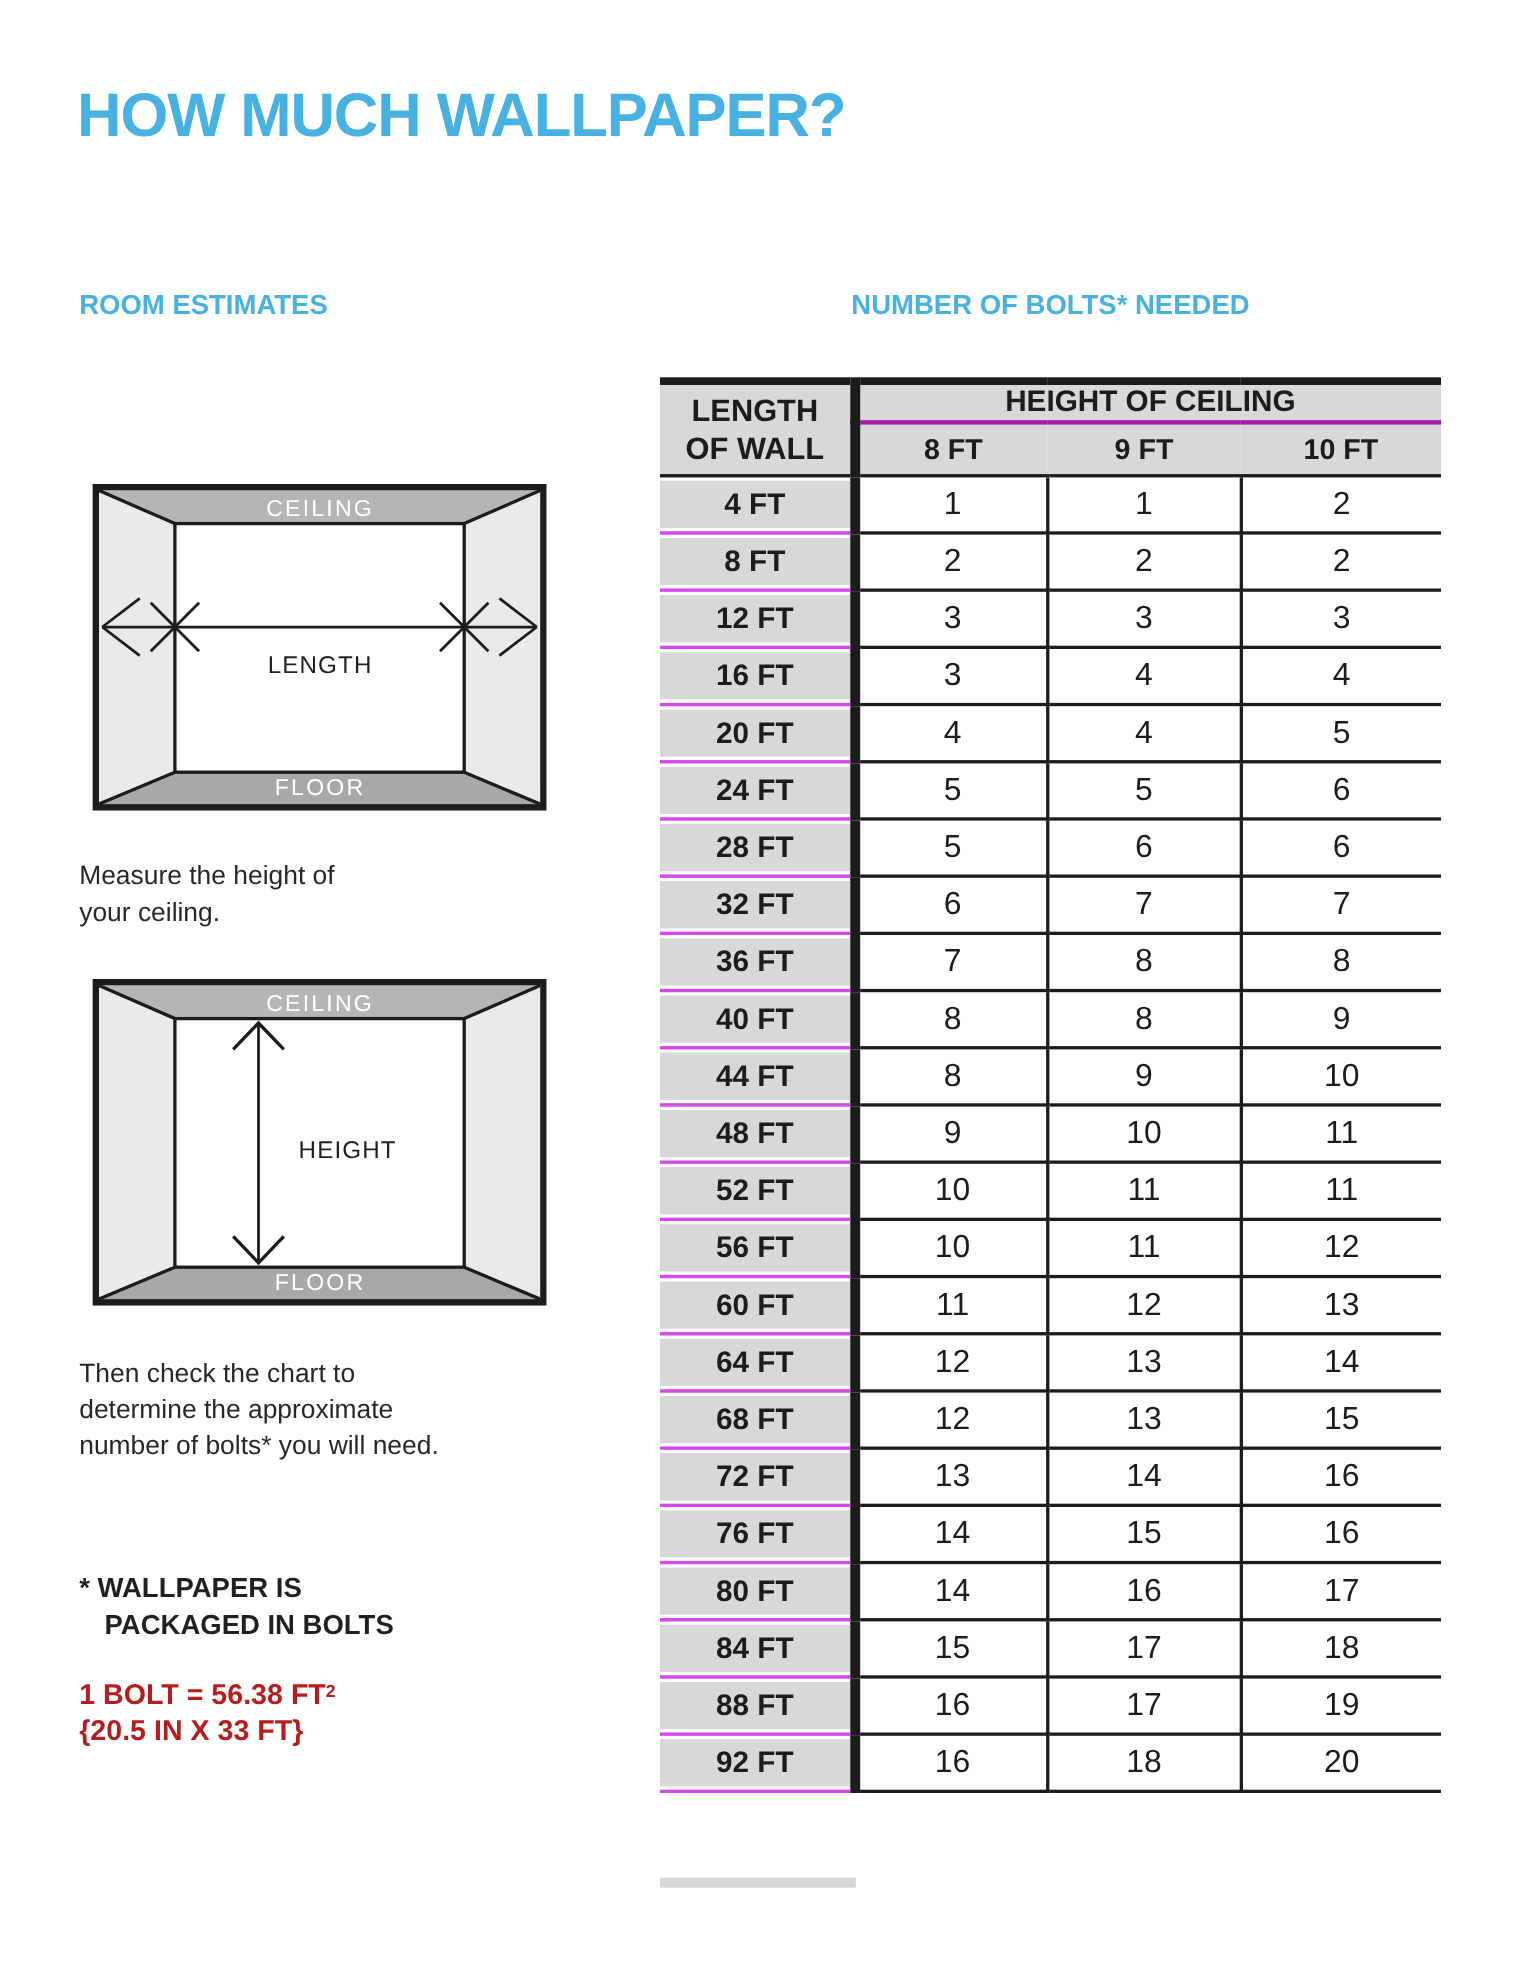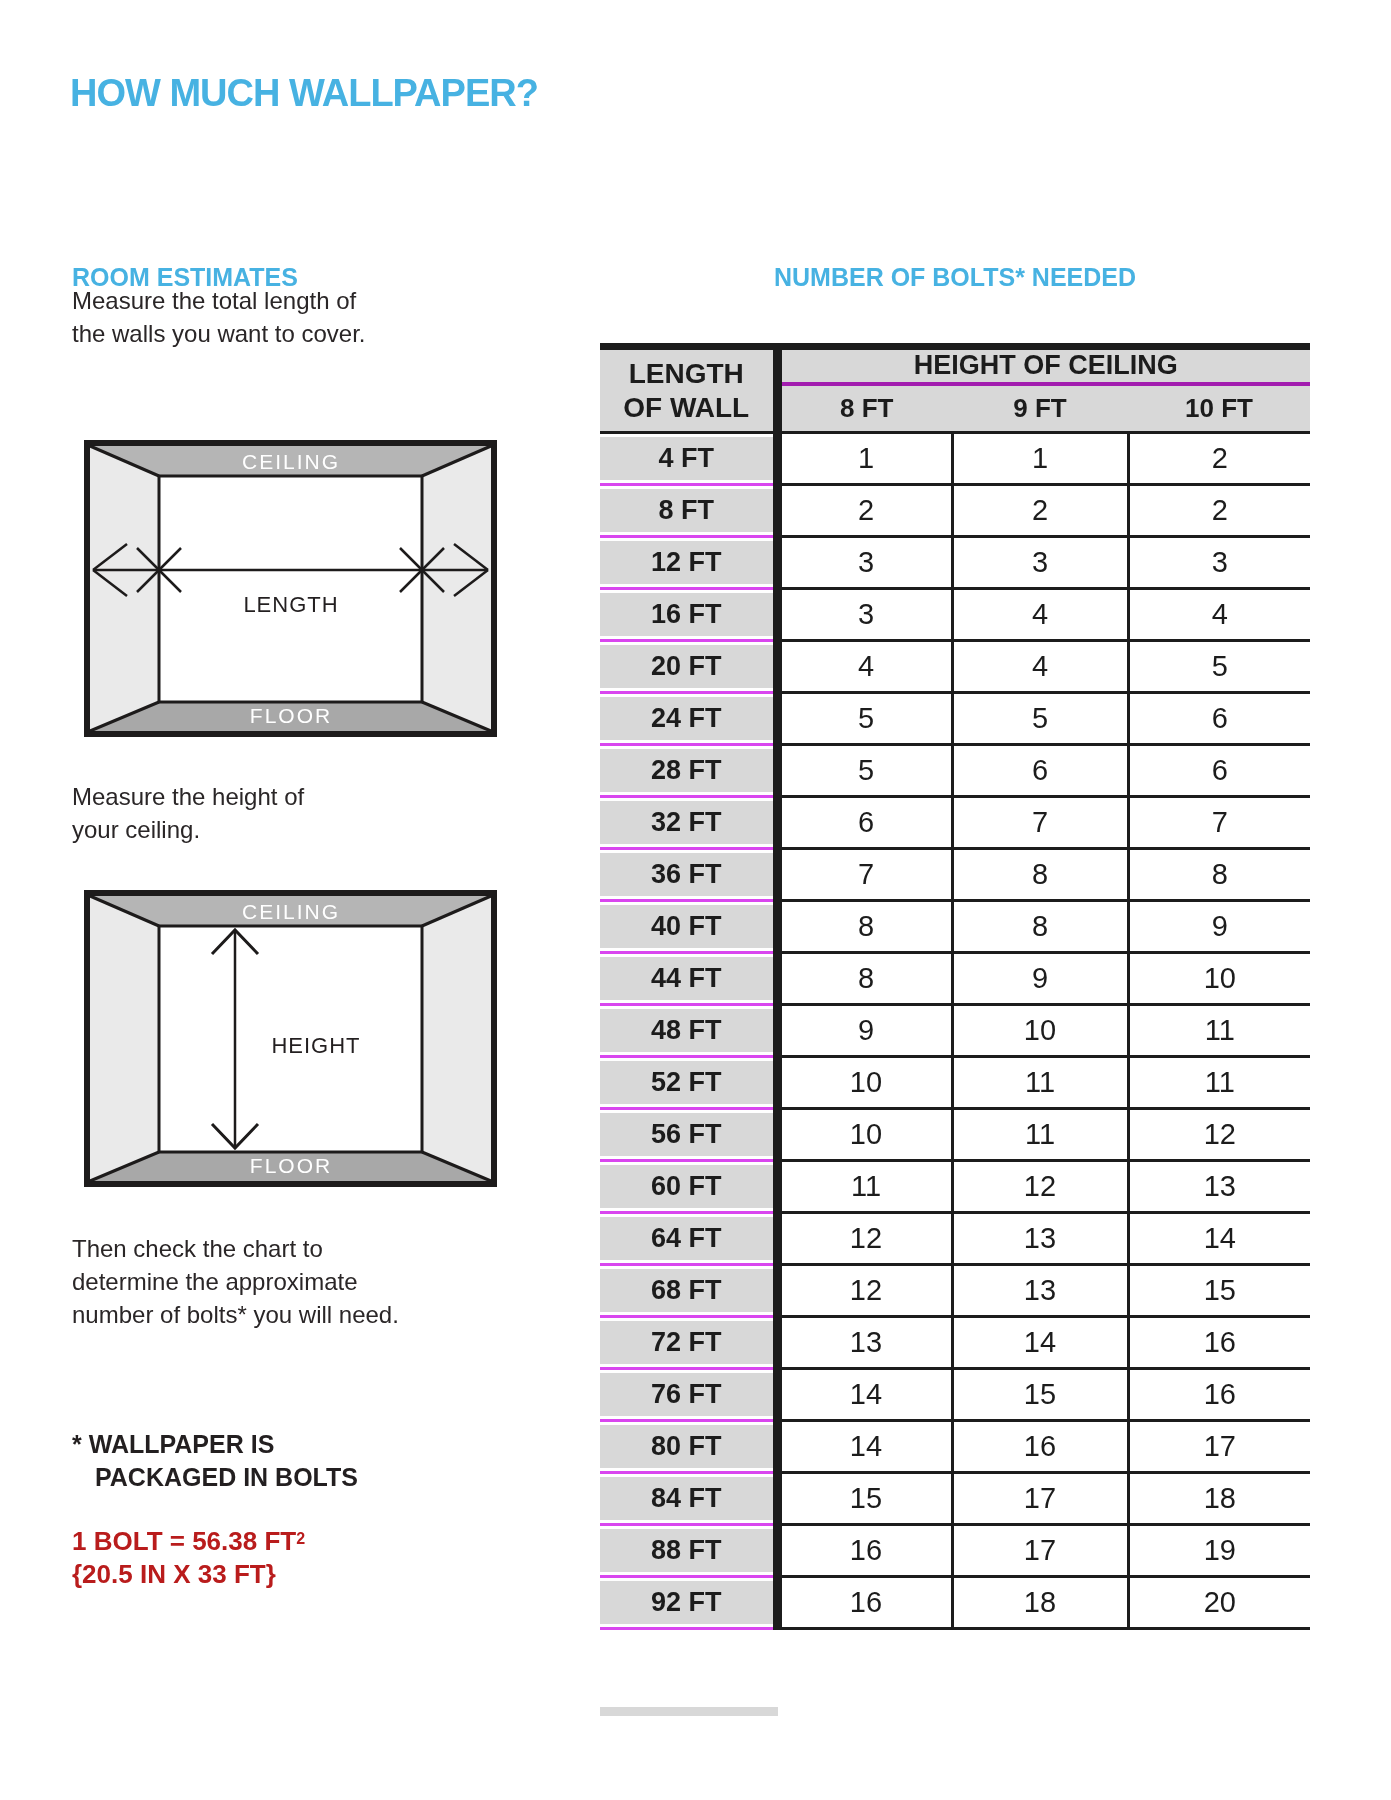--- a/index.html
+++ b/index.html
@@ -3,21 +3,21 @@
 <meta charset="utf-8">
 <style>
   html,body{margin:0;padding:0;background:#ffffff;}
   #page{
     position:relative;width:1391px;height:1800px;background:#ffffff;
     font-family:"Liberation Sans",sans-serif;color:#231f20;overflow:hidden;
   }
   .abs{position:absolute;}
   
   .main-title{
-    left:70px;top:72px;font-size:38px;font-weight:700;letter-spacing:-1px;
+    left:70px;top:72px;font-size:56px;font-weight:700;letter-spacing:-1px;
     color:#47b2e2;white-space:nowrap;text-align:center;
   }
   .section-heading{
     font-size:25px;font-weight:700;color:#47b2e2;white-space:nowrap;
   }
   .room-estimates{left:72px;top:263px;}
   .bolts-heading{left:600px;top:263px;width:710px;text-align:center;}
   
   .para{font-size:24px;line-height:33px;color:#2a2627;}
   .para1{left:72px;top:284px;}
@@ -69,24 +69,20 @@
 </head>
 <body>
 
 <div id="page">
 
   <div class="abs main-title">HOW MUCH WALLPAPER?</div>
 
   <div class="abs section-heading room-estimates">ROOM ESTIMATES</div>
   <div class="abs section-heading bolts-heading">NUMBER OF BOLTS* NEEDED</div>
 
-  <div class="abs para para1">
-    <div>Measure the total length of</div>
-    <div>the walls you want to cover.</div>
-  </div>
 
   <svg class="abs diagram1" width="413" height="297" viewBox="0 0 413 297">
     <rect x="3" y="3" width="407" height="291" fill="#ffffff" stroke="#1d1b1b" stroke-width="6"></rect>
     <polygon points="6,6 407,6 338,36 75,36" fill="#b5b5b5"></polygon>
     <polygon points="6,291 407,291 338,262 75,262" fill="#a8a8a8"></polygon>
     <polygon points="6,6 75,36 75,262 6,291" fill="#eaeaea"></polygon>
     <polygon points="407,6 338,36 338,262 407,291" fill="#eaeaea"></polygon>
     <line x1="6" y1="6" x2="75" y2="36" stroke="#1d1b1b" stroke-width="3"></line>
     <line x1="407" y1="6" x2="338" y2="36" stroke="#1d1b1b" stroke-width="3"></line>
     <line x1="6" y1="291" x2="75" y2="262" stroke="#1d1b1b" stroke-width="3"></line>

